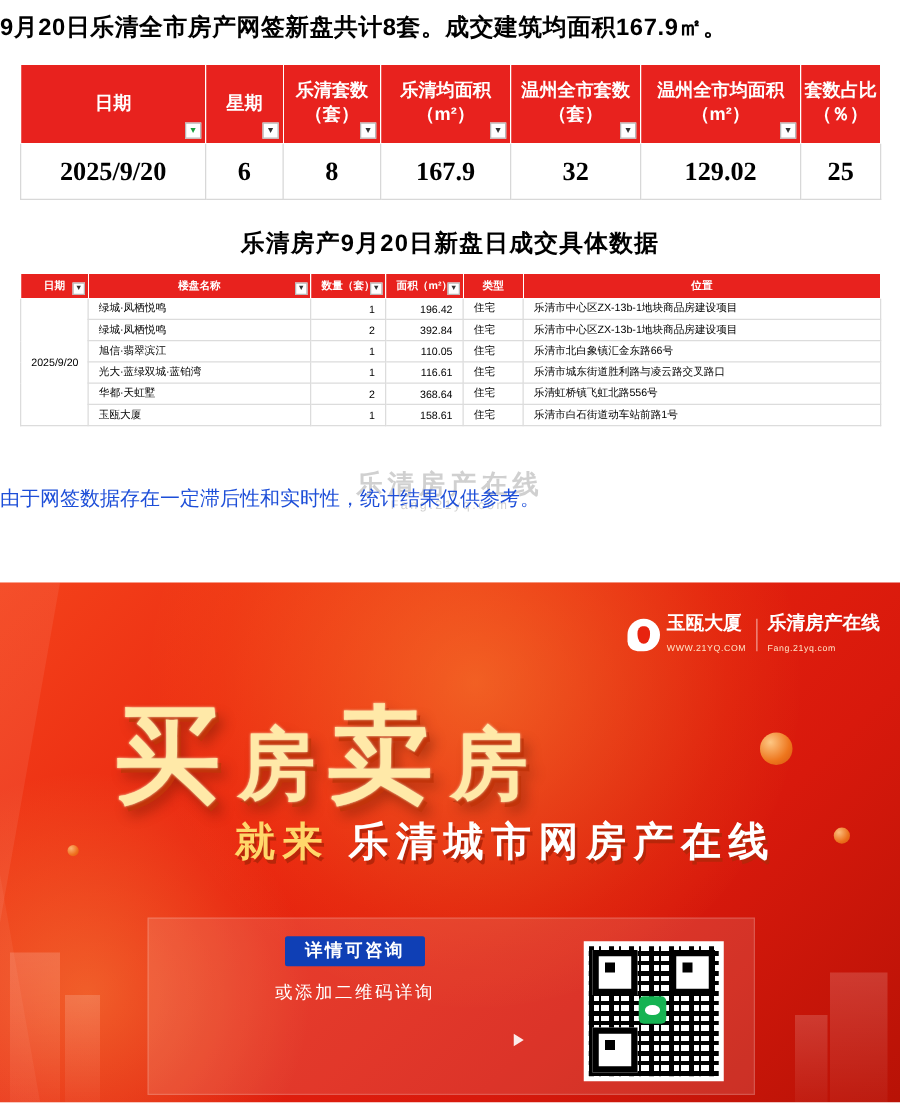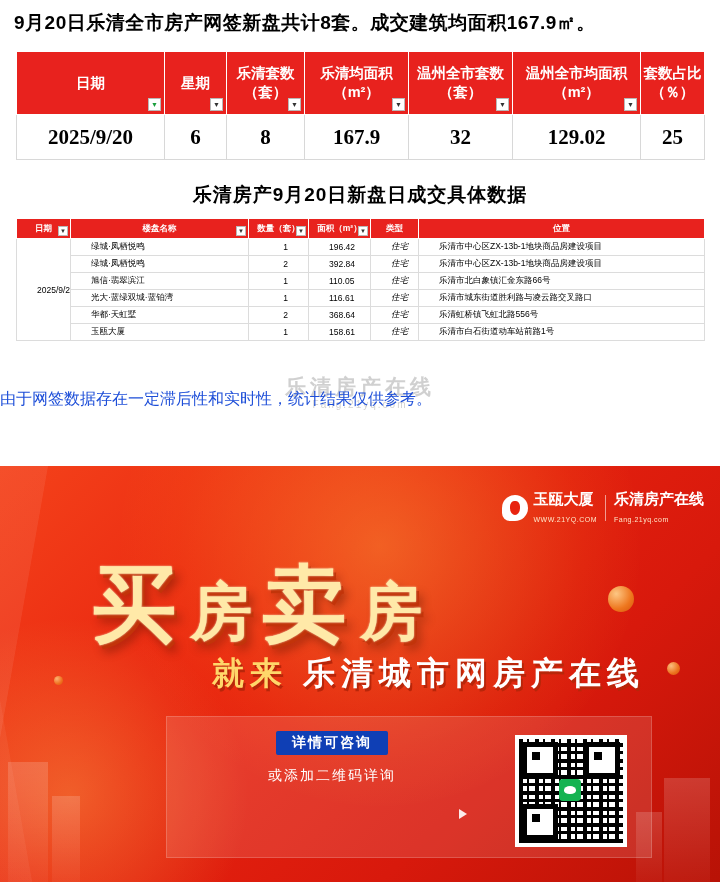--- a/index.html
+++ b/index.html
@@ -10,21 +10,21 @@
   body {
     width: 720px;
     height: 882px;
     position: relative;
     font-family: "Liberation Sans", "DejaVu Sans", sans-serif;
     overflow: hidden;
   }
 
   
   .headline {
-    padding: 8px 14px 0 14px;
+    padding: 8px 14px 0 0;
     font-size: 19px;
     font-weight: bold;
     color: #000000;
     line-height: 1.55;
     letter-spacing: 0.5px;
   }
 
   
   .summary-wrap {
     margin: 14px 16px 0 16px;
@@ -105,29 +105,29 @@
     text-align: center;
   }
   table.detail th .filter-btn {
     width: 10px; height: 10px; font-size: 6px; line-height: 9px;
     right: 2px; bottom: 2px;
   }
   table.detail td {
     border: 1px solid #dcdcdc;
     height: 16px;
     color: #000000;
-    padding: 0 20px;
+    padding: 0 8px;
     white-space: nowrap;
     overflow: hidden;
   }
   td.c-date { text-align: center; font-size: 8.5px; }
   td.c-name { text-align: left; padding-left: 14px; }
   td.c-qty  { text-align: right; padding-right: 16px; }
   td.c-area { text-align: right; padding-right: 10px; }
-  td.c-type { text-align: left; padding-left: 6px; font-style: italic; }
+  td.c-type { text-align: left; padding-left: 6px; }
   td.c-loc  { text-align: left; padding-left: 6px; }
 
   
   .disclaimer-zone {
     position: relative;
     height: 66px;
     margin-top: 30px;
   }
   .watermark {
     position: absolute;
@@ -250,31 +250,29 @@
   }
   .sub-title {
     position: absolute;
     left: 188px; top: 186px;
     font-size: 32px;
     font-weight: bold;
     letter-spacing: 6px;
     color: #ffffff;
     text-shadow: 2px 3px 0 #b8260a;
     white-space: nowrap;
-    margin-left: 24px;
   }
   .sub-title .accent { color: #ffd76a; }
 
   .contact-card {
     position: absolute;
-    left: 118px; top: 250px;
+    left: 118px; top: 268px;
     width: 484px; height: 140px;
     background: rgba(255,255,255,0.12);
     border: 1px solid rgba(255,255,255,0.18);
-    margin-left: 48px;
   }
   .contact-inner {
     position: absolute;
     left: 0; top: 0;
     width: 330px; height: 140px;
     text-align: center;
     color: #ffffff;
   }
   .consult-pill {
     display: inline-block;

